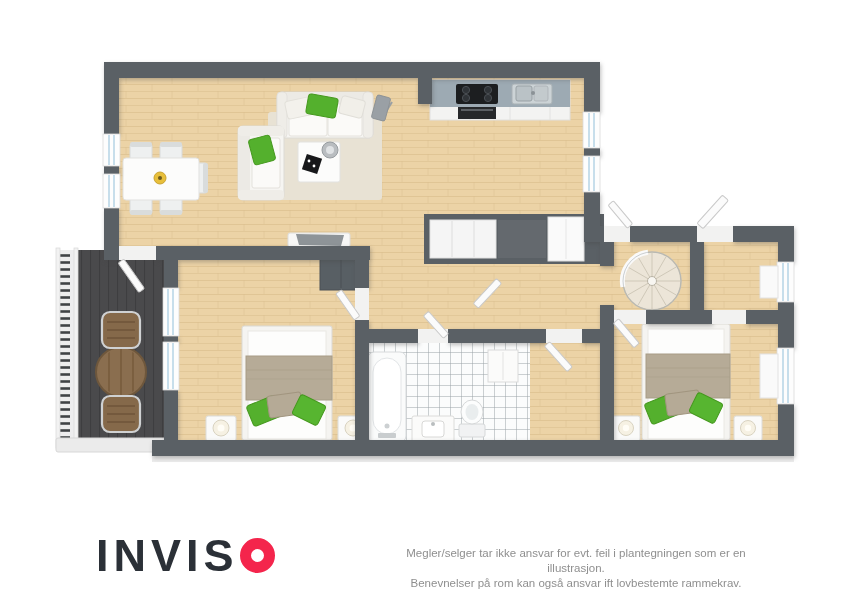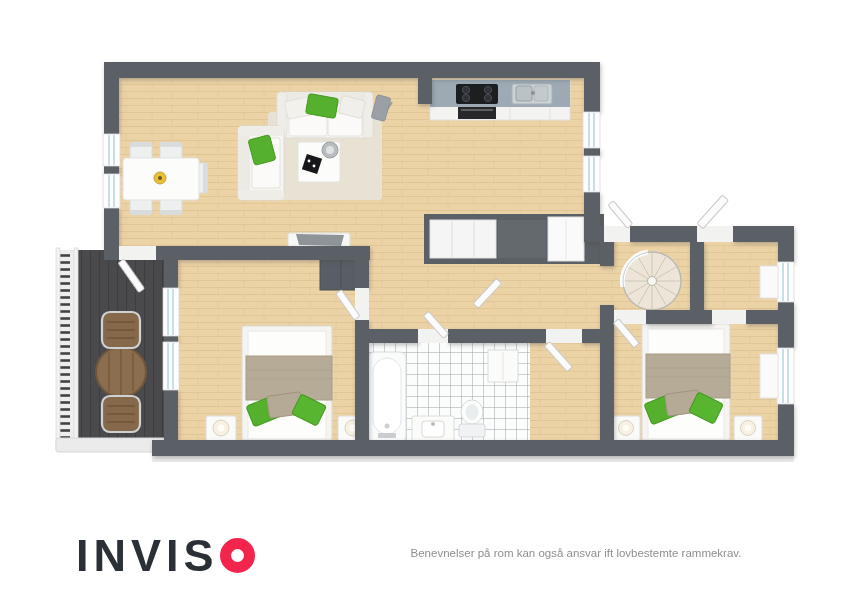--- a/index.html
+++ b/index.html
@@ -2,21 +2,21 @@
 <html style="--bg: #ffffff; --wall: #5a6065; --wallDark: #4c5256; --wood: #ecd3a6; --woodLine: #d9bc8b; --tile: #fbfcfc; --tileLine: #9aa2a7; --deck: #4a4a4c; --deckLine: #3e3e40; --green: #54b02d; --greenDark: #46991f; --rug: #e8e2d4; --blanket: #b6ab97; --counter: #9daab3; --glass: #b9d6e6; --white: #fafafa; --logoDark: #2b3037; --logoRed: #f4254c; --disclaimer: #8f8f8f;"><head>
 <meta charset="utf-8">
 <style>
   html,body{margin:0;padding:0;background:#fff;}
   .page{position:relative;width:849px;height:600px;background:var(--bg,#fff);overflow:hidden;
         font-family:"Liberation Sans",sans-serif;}
   svg{position:absolute;left:0;top:0;}
   .walls{filter:drop-shadow(1px 2px 2px rgba(70,70,70,.35));}
   .brand{position:absolute;left:76px;top:533px;display:flex;align-items:center;}
   .brand-letters{font-family:"Liberation Sans",sans-serif;font-weight:900;font-size:45px;
-                 line-height:1;letter-spacing:5px;color:var(--logoDark,#2b3037);}
+                 line-height:1;letter-spacing:5px;color:var(--logoDark,#2b3037);margin-left:20px;}
   .brand-o{width:13px;height:13px;border:11px solid var(--logoRed,#f02a4d);border-radius:50%;
            margin-left:1px;}
   .disclaimer{position:absolute;left:378px;top:546px;width:396px;text-align:center;
               font-size:11.5px;line-height:15px;color:var(--disclaimer,#8f8f8f);}
 </style>
 </head>
 <body>
 
 <div class="page">
 
@@ -370,16 +370,17 @@
     <rect x="0" y="-3.5" width="30" height="7" rx="1.5" transform="translate(630,226) rotate(-130)"></rect>
   </g>
 </svg>
 
 <div class="brand">
   <span class="brand-letters">INVIS</span>
   <span class="brand-o"></span>
 </div>
 
 <div class="disclaimer">
+  <div>Megler/selger tar ikke ansvar for evt. feil i plantegningen som er en illustrasjon.</div>
   <div>Benevnelser på rom kan også ansvar ift lovbestemte rammekrav.</div>
 </div>
 
 </div>
 
 </body></html>

